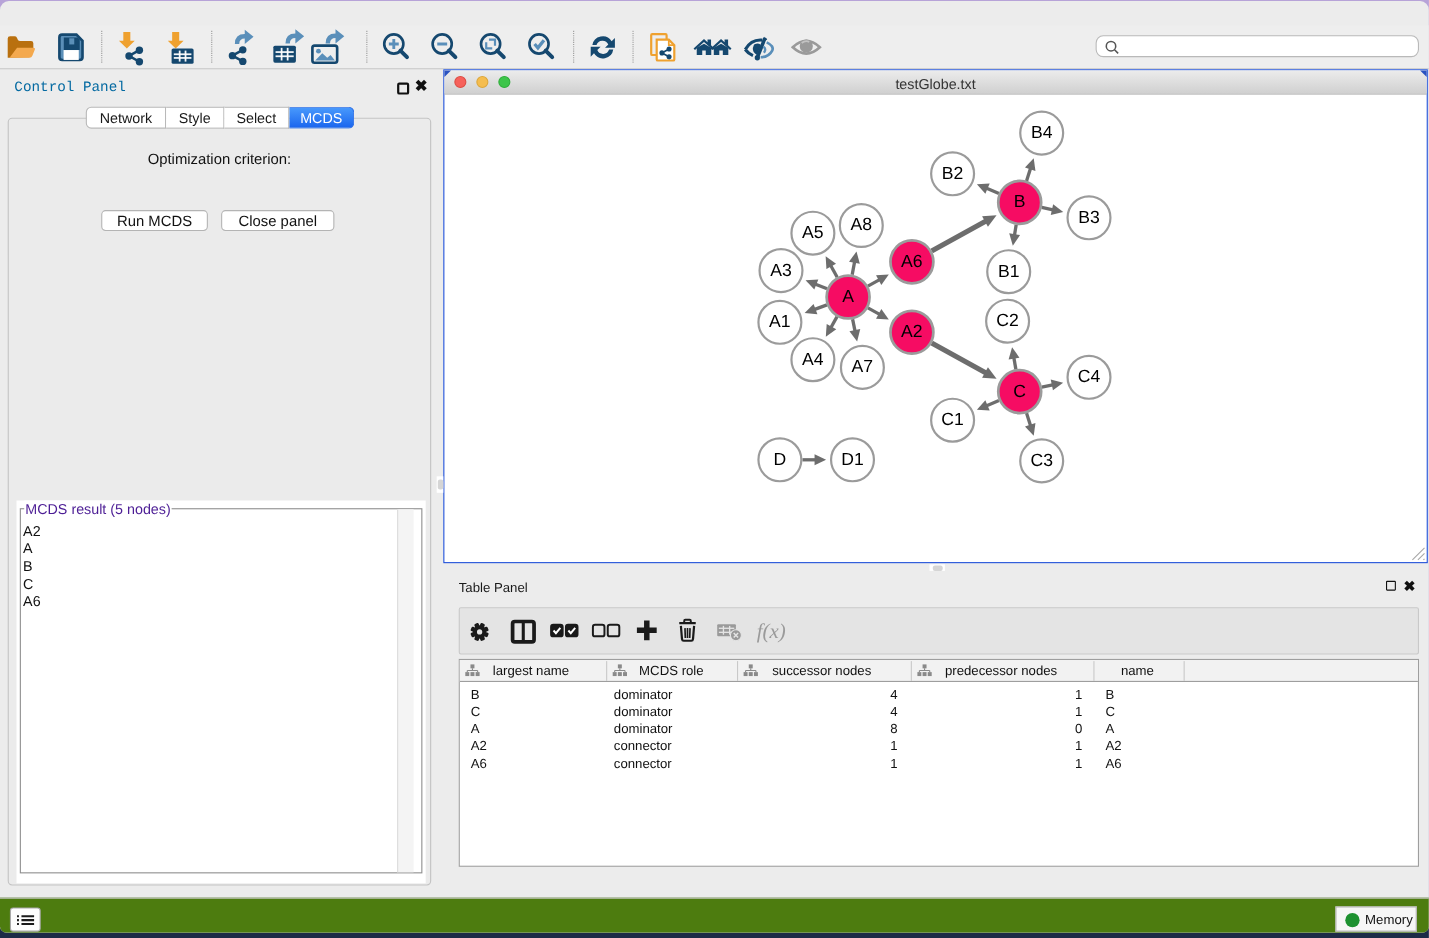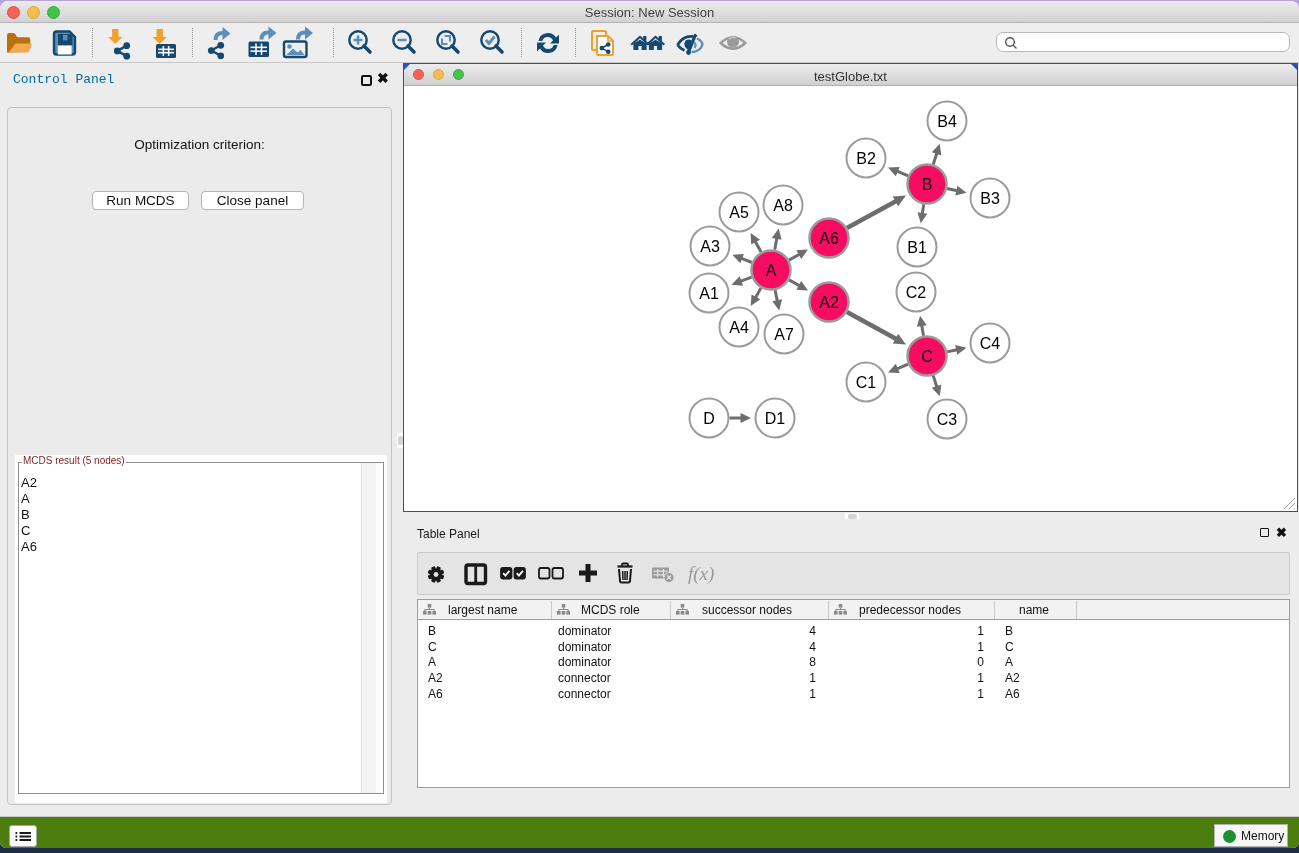--- a/index.html
+++ b/index.html
@@ -26,21 +26,21 @@
 .tab.first { border-left:1px solid #b9b9b9; border-radius:5px 0 0 5px; }
 .tab.last { border-radius:0 5px 5px 0; }
 .tab.sel { background:linear-gradient(#4899fc,#1b66ee); color:#fff; border-color:#2f72e8; }
 #opt-label { left:0px; top:136px; width:399px; text-align:center; font-size:13.5px; color:#111; }
 #dropdown { left:42px; top:158px; width:312px; height:21px; background:#fff; border:1px solid #b0b0b0; border-radius:5px; }
 #dropdown .txt { position:absolute; left:13px; top:2px; font-size:13.5px; color:#111; }
 #dropdown .cap { position:absolute; right:-1px; top:-1px; width:16px; height:21px; background:linear-gradient(#4899fc,#1b66ee); border-radius:0 5px 5px 0; }
 .btn { position:absolute; height:19px; background:#fff; border:1px solid #b4b4b4; border-radius:4px; font-size:13.5px; color:#111; text-align:center; line-height:17px; }
 #mcds-white { left:15px; top:454px; width:372px; height:348px; background:#fff; }
 #mcds-border { left:18px; top:461px; width:366px; height:332px; border:1px solid #8e8e8e; }
-#mcds-label { left:22px; top:454px; font-size:10px; color:#7f1d1d; background:#fff; padding:0 1px; }
+#mcds-label { left:22px; top:454px; font-size:13px; color:#4c1d95; background:#fff; padding:0 1px; }
 #mcds-scroll { left:361px; top:462px; width:15px; height:330px; background:#f4f4f4; border-left:1px solid #dcdcdc; }
 .mcds-item { position:absolute; left:21px; font-size:13px; color:#111; }
 
 #netwin { left:403px; top:62px; width:895px; height:449px; background:#fff; border:1px solid #1d4ed8; }
 #net-title { position:absolute; left:0; top:0; width:100%; height:22px; background:linear-gradient(#ececec,#d0d0d0); border-bottom:1px solid #b1b1b1; }
 #net-title .t { position:absolute; width:100%; text-align:center; top:5px; font-size:13px; color:#333; }
 #net-grip { position:absolute; right:1px; bottom:1px; }
 
 #tp-title { left:417px; top:526px; font-size:12px; color:#1a1a1a; }
 #tp-sq { left:1260px; top:527px; width:9px; height:9px; border:1.5px solid #111; border-radius:1px; }
@@ -58,26 +58,20 @@
 #hamburger { position:absolute; left:9px; top:8px; width:28px; height:22px; background:#fdfdfd; border:1px solid #a8a8a8; border-radius:3px; }
 #membtn { position:absolute; left:1214px; top:7px; width:74px; height:23px; background:#f6f6f6; border:1px solid #b0b0b0; }
 #membtn .dot { position:absolute; left:8px; top:5px; width:13px; height:13px; border-radius:50%; background:#1d9130; }
 #membtn .t { position:absolute; left:26px; top:4px; font-size:12px; color:#111; }
 </style>
 </head>
 <body>
 <div id="desk-bottom" class="abs"></div>
 <div id="app" class="abs">
 
-  <div id="titlebar" class="abs">
-    <div class="light" style="left:7px;background:#f6615b;border:1px solid #dd4c43;"></div>
-    <div class="light" style="left:27px;background:#f5bd4f;border:1px solid #dda73b;"></div>
-    <div class="light" style="left:47px;background:#3ec54a;border:1px solid #2fae3a;"></div>
-    <div class="t">Session: New Session</div>
-  </div>
 
   <div id="toolbar" class="abs">
     <svg id="tb-icons" width="1299" height="40" style="position:absolute;left:0;top:0">
         <path d="M7 29.6 L7 12 Q7 10 9.2 10 L13.2 10 Q14.8 10 15.4 11.3 L16.2 13.1 Q16.8 14.3 18.4 14.3 L28.2 14.3 Q30.3 14.3 30.3 16.4 L30.3 21 L26.5 29 L8.6 29.6 Z" fill="#b9700f"></path>
         <path d="M15.5 20.5 L30.6 20.5 Q32.3 20.5 31.7 22.1 L29.3 28 Q28.7 29.6 26.9 29.6 L8.7 29.6 Z" fill="#f4a94e"></path>
         <path d="M56.5 8.5 L69.5 8.5 L75 14 L75 29 Q75 31.5 72.5 31.5 L56.5 31.5 Q54 31.5 54 29 L54 11 Q54 8.5 56.5 8.5 Z" fill="#5b8fb8" stroke="#15486f" stroke-width="2.4"></path>
         <path d="M58 11 L70.5 11 L72.5 13 L72.5 22.5 L58 22.5 Z" fill="#15486f"></path>
         <rect x="63" y="11.8" width="4.5" height="5.6" fill="#5b8fb8"></rect>
         <rect x="57.8" y="22.5" width="13.8" height="9" fill="#fff"></rect>
         <path d="M112.1 6 L118.5 6 L118.5 14 L122.5 14 L115.3 21 L108.1 14 L112.1 14 Z" fill="#efa12f"></path>
@@ -156,20 +150,26 @@
     <div id="searchbox"><svg width="30" height="20">
           <circle cx="13" cy="9" r="4.3" fill="none" stroke="#555" stroke-width="1.4"></circle>
           <line x1="16.2" y1="12.2" x2="19.5" y2="15.5" stroke="#555" stroke-width="1.4"></line>
         </svg></div>
   </div>
 
   <div id="cp-title" class="abs">Control Panel</div>
   <div id="cp-sq" class="abs"></div>
   <div id="cp-x" class="abs">✖</div>
   <div id="cp-panel" class="abs"></div>
+  <div class="tabgrp" style="left:78px;top:96px;">
+    <div class="tab first" style="width:73px;">Network</div>
+    <div class="tab" style="width:53px;">Style</div>
+    <div class="tab" style="width:59px;">Select</div>
+    <div class="tab sel last" style="width:59px;">MCDS</div>
+  </div>
   <div id="opt-label" class="abs">Optimization criterion:</div>
   <div class="btn" style="left:92px;top:190px;width:97px;">Run MCDS</div>
   <div class="btn" style="left:201px;top:190px;width:103px;">Close panel</div>
   <div id="mcds-white" class="abs"></div>
   <div id="mcds-border" class="abs"></div>
   <div id="mcds-label" class="abs">MCDS result (5 nodes)</div>
   <div id="mcds-scroll" class="abs"></div>
   <div class="mcds-item" style="top:474px;">A2</div>
   <div class="mcds-item" style="top:490px;">A</div>
   <div class="mcds-item" style="top:506px;">B</div>

